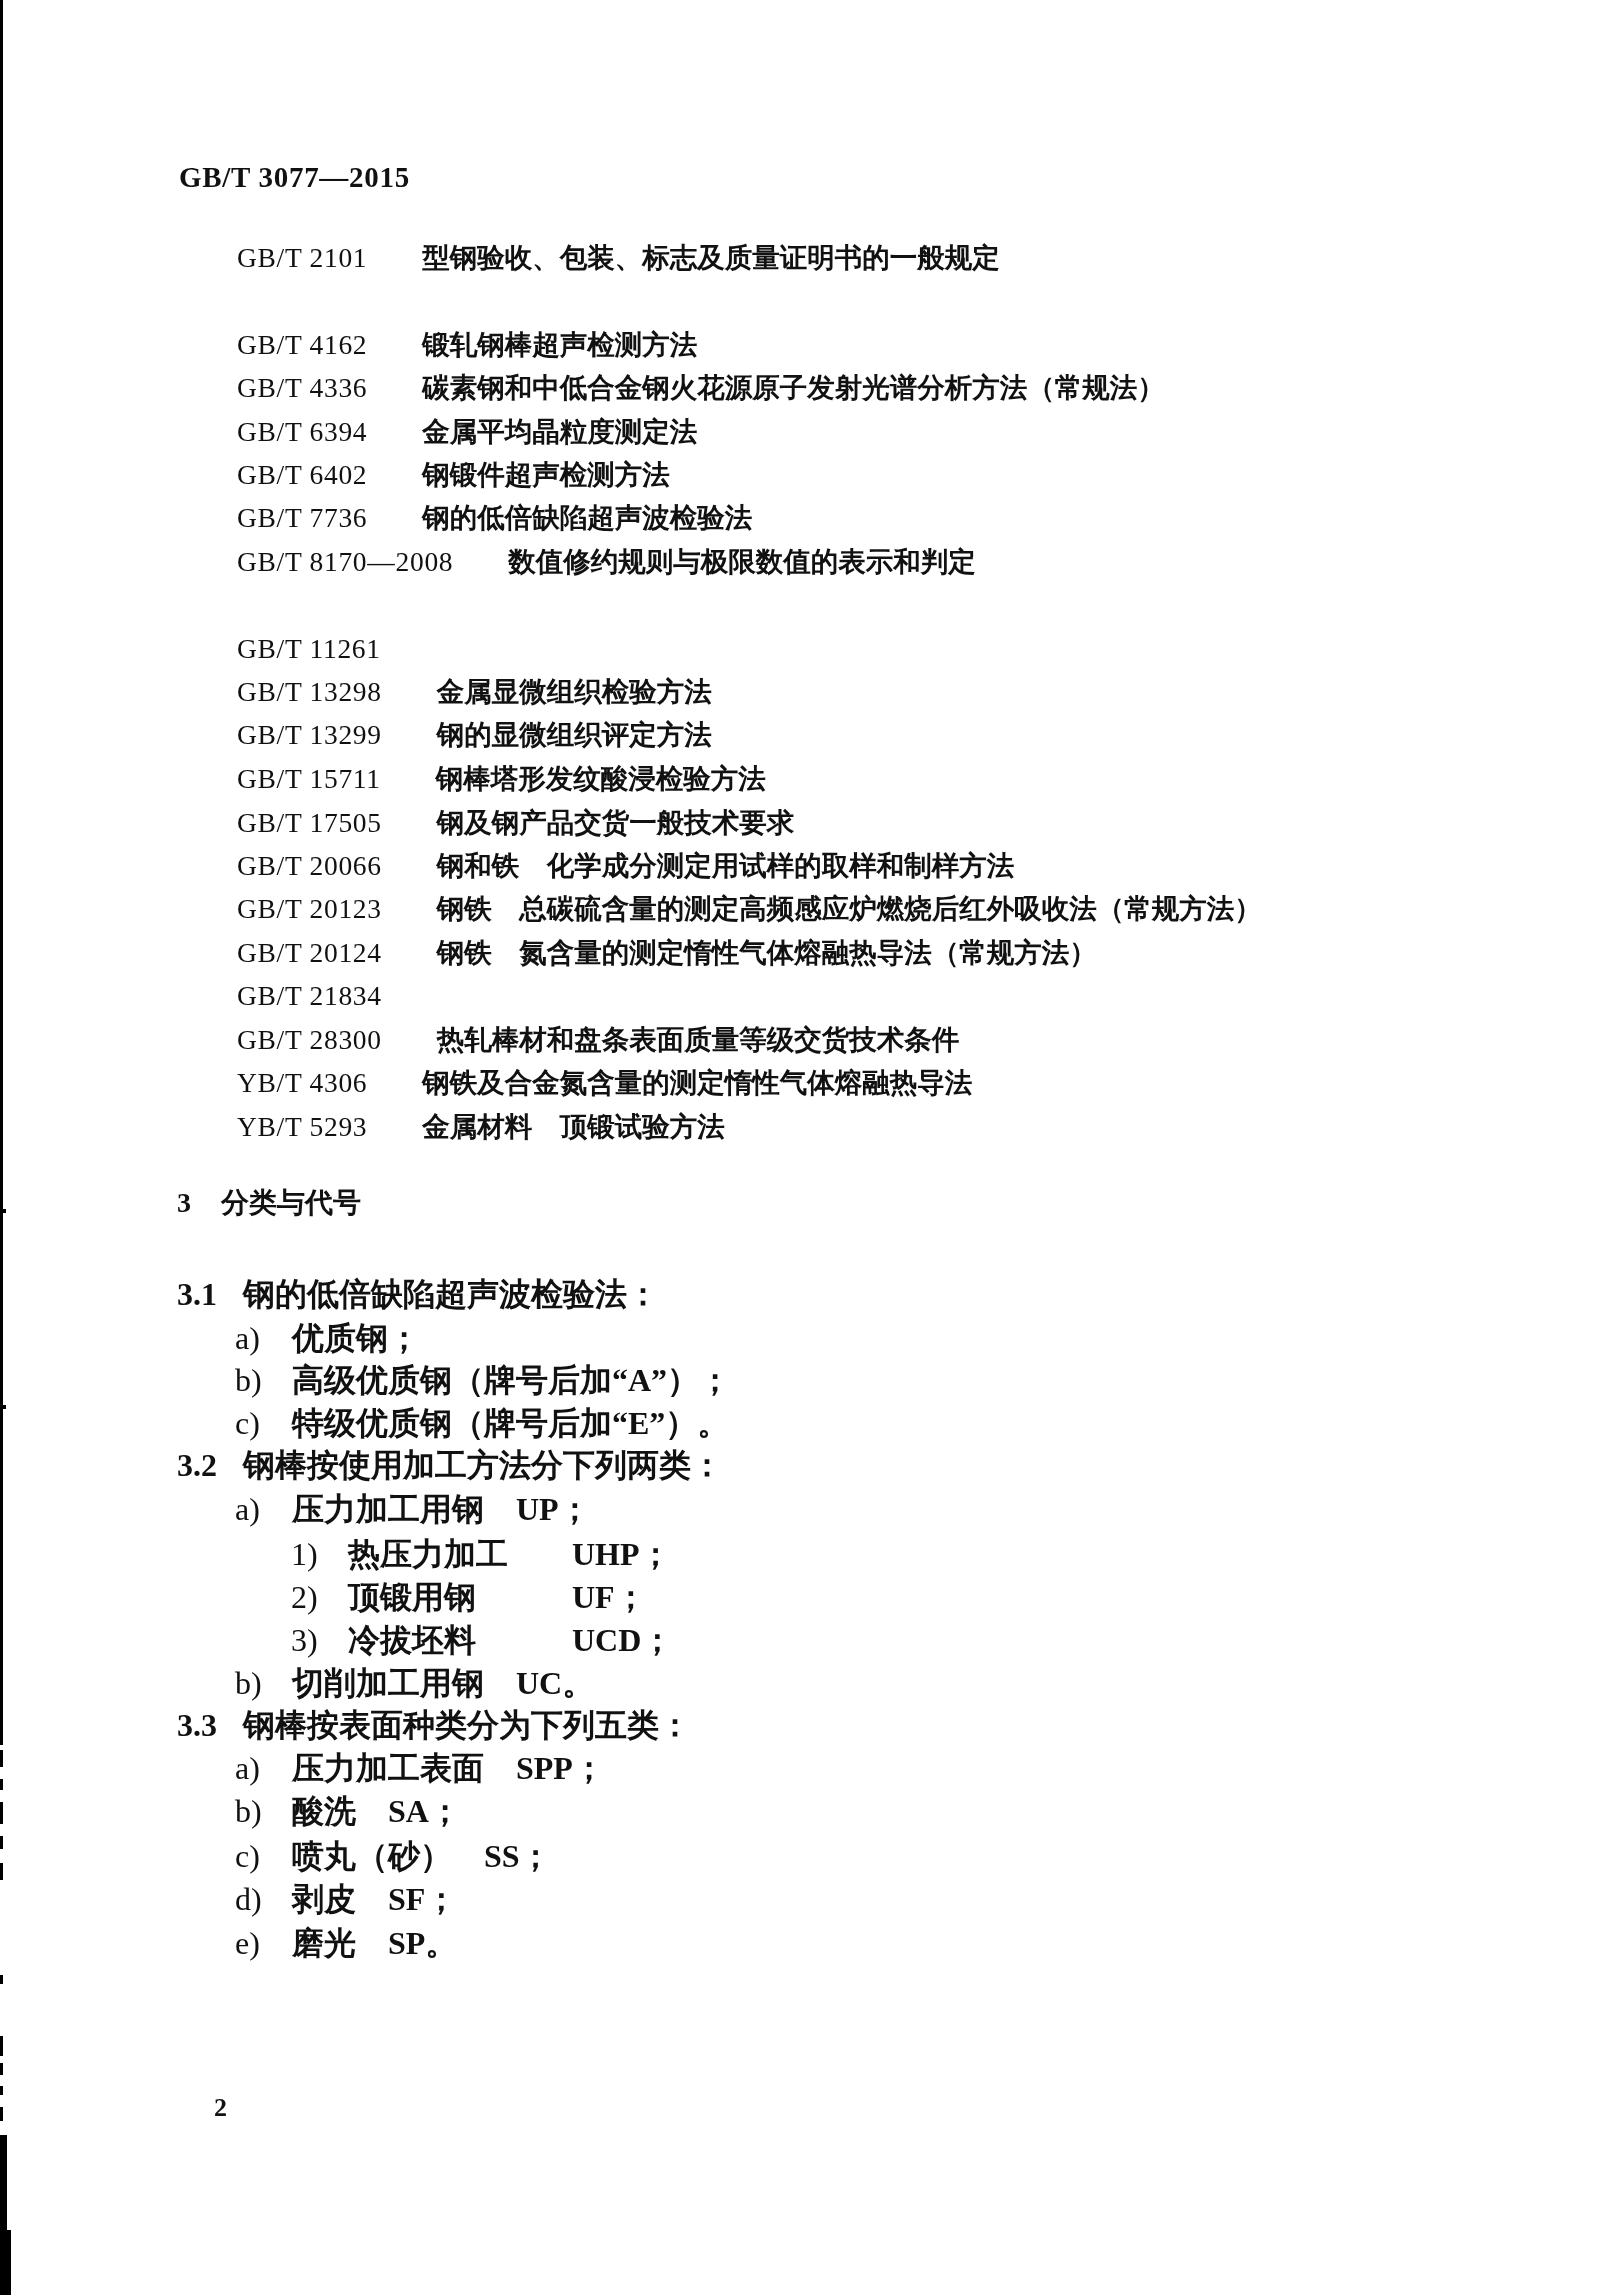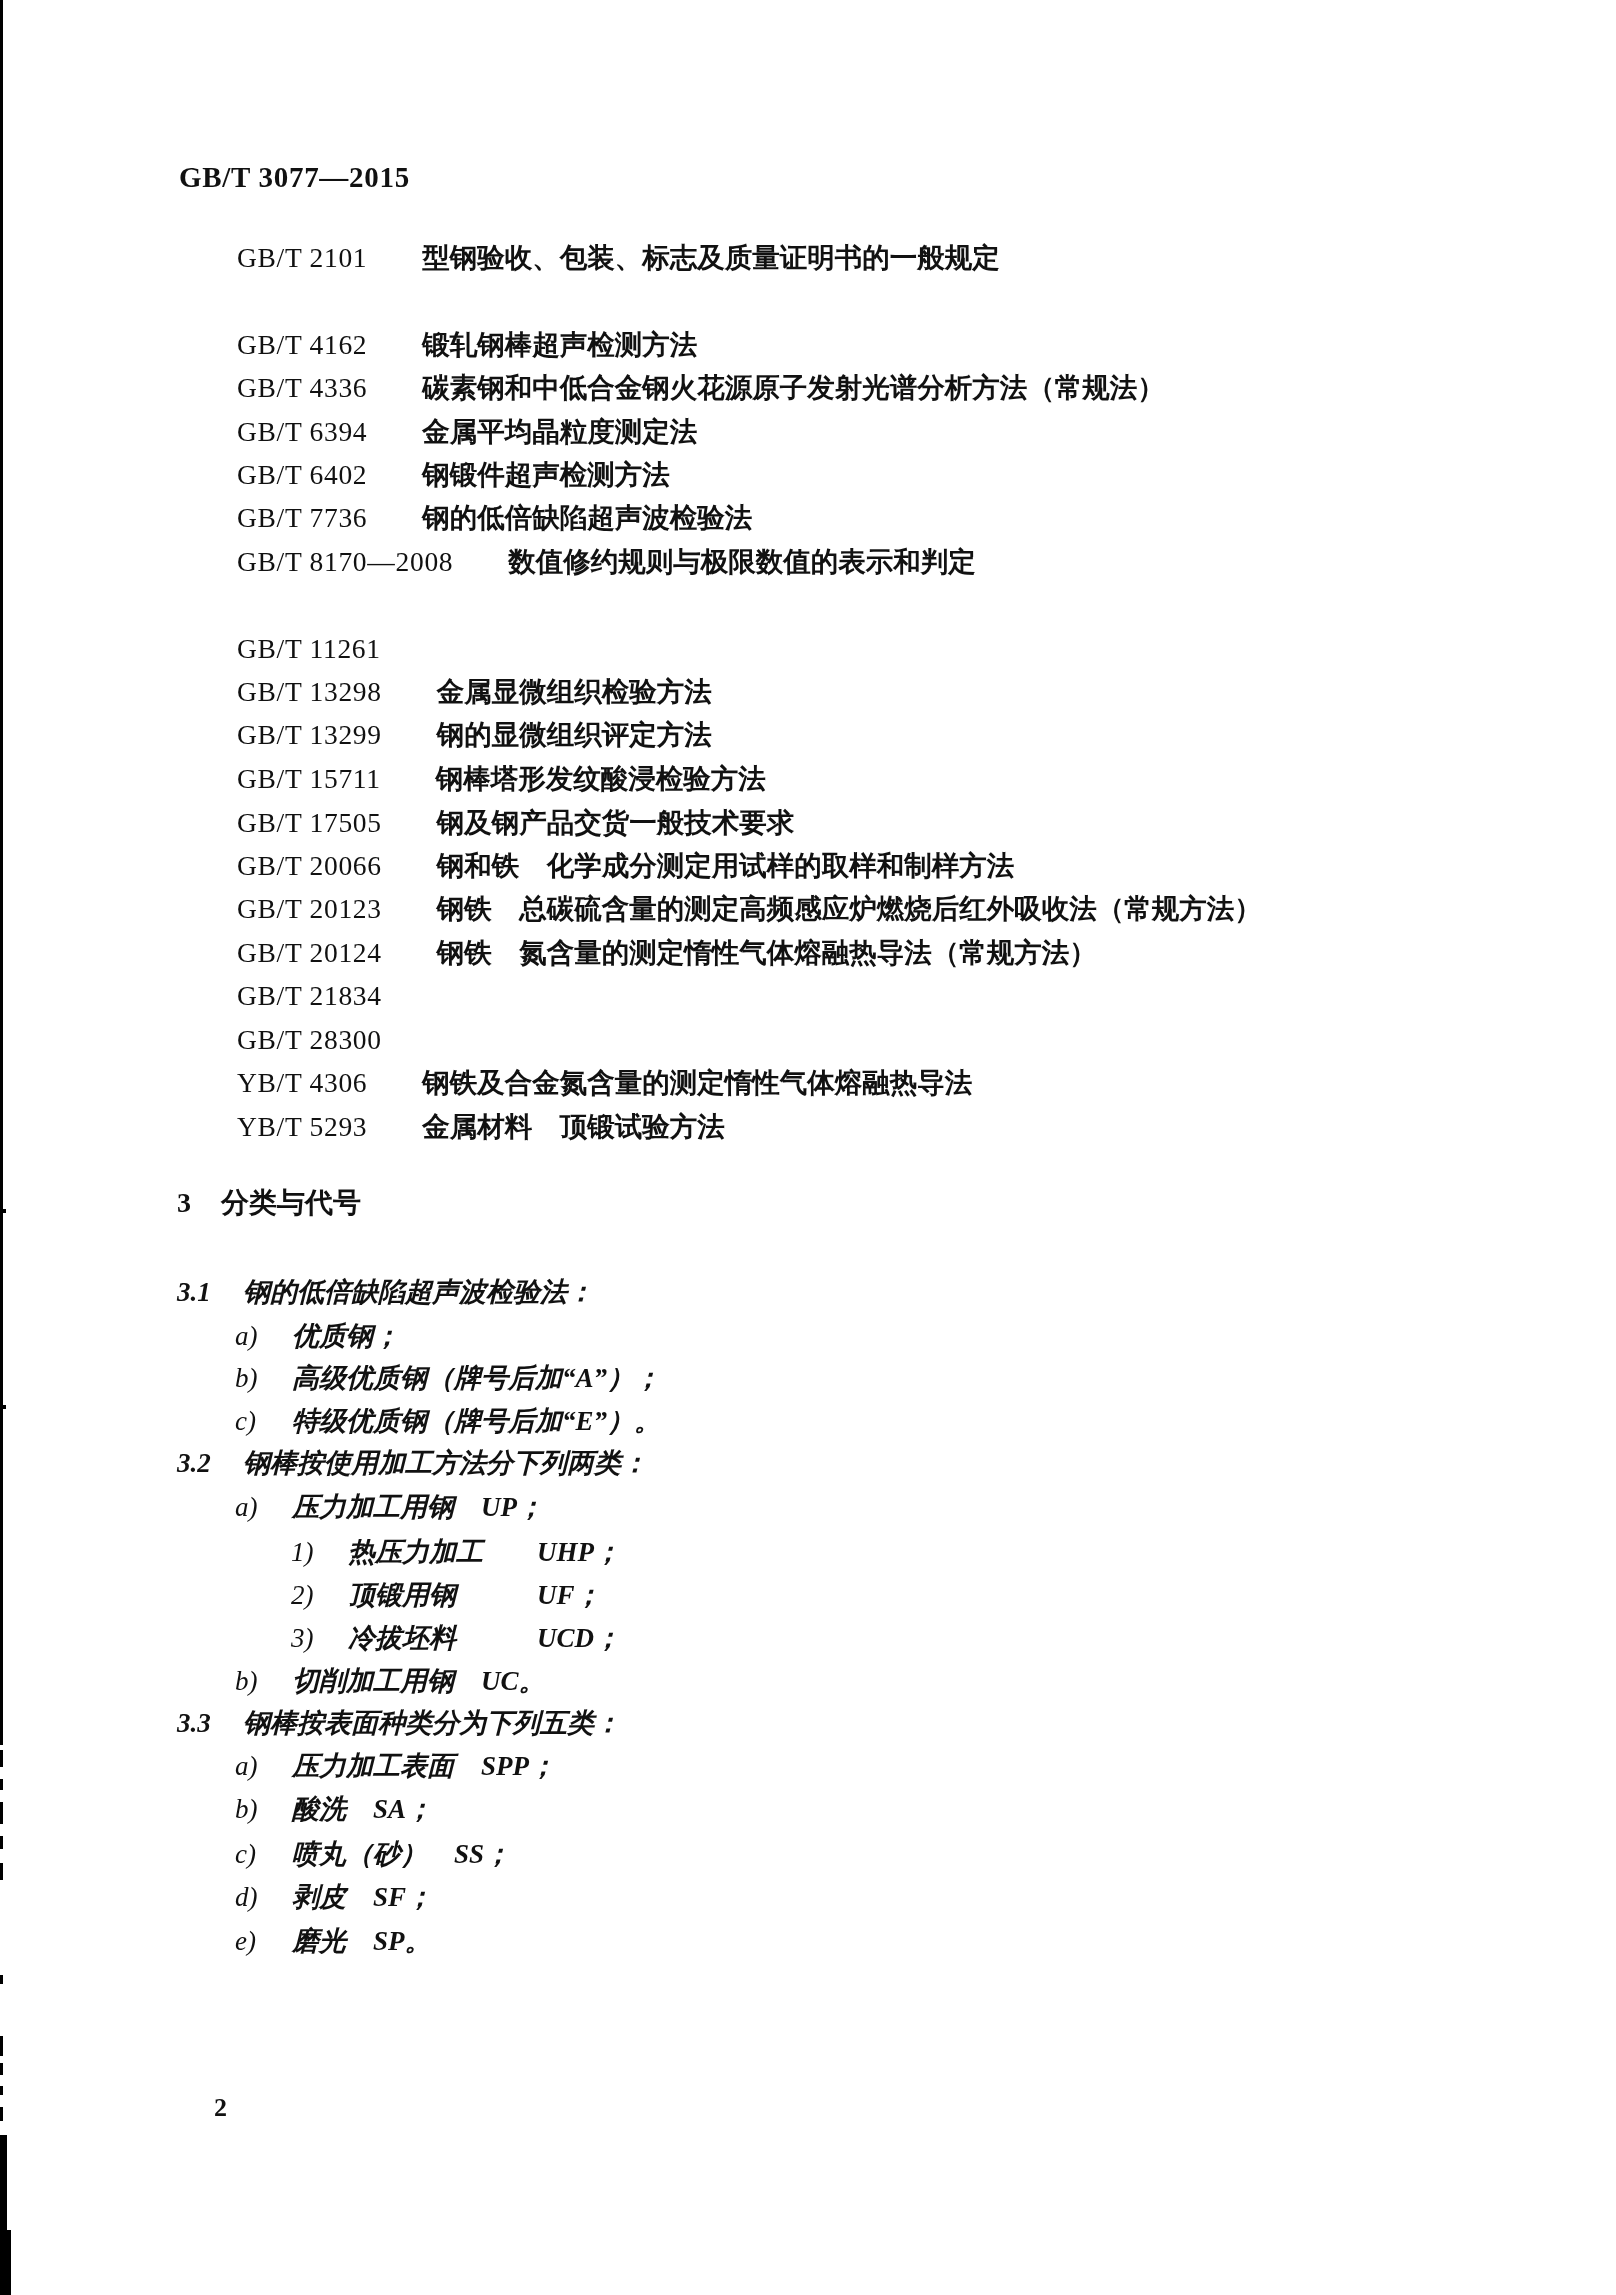--- a/index.html
+++ b/index.html
@@ -39,23 +39,22 @@
   .sec-heading{
     position:absolute;left:177px;
     display:flex;
     font-size:28px;font-weight:700;
     white-space:nowrap;line-height:1.05;
   }
   .sec-heading .sec-marker{min-width:44px;font-weight:700;}
   .sec-row{
     position:absolute;
     display:flex;
-    font-size:27px;line-height:1.05;
+    font-size:32px;line-height:1.05;
     white-space:nowrap;
-    font-style:italic;
   }
   .sec-row .sec-marker{font-weight:600;}
   .sec-row .sec-text{font-weight:600;}
   .lvl-clause{left:177px;}
   .lvl-clause .sec-marker{min-width:66px;font-weight:700;}
   .lvl-l1{left:235px;}
   .lvl-l1 .sec-marker{min-width:57px;font-weight:500;}
   .lvl-l2{left:291px;}
   .lvl-l2 .sec-marker{min-width:57px;font-weight:500;}
   
@@ -144,20 +143,21 @@
     </div>
   <div class="ref-row" style="top:939px">
       <span class="ref-code">GB/T 20124</span>
       <span class="ref-title">钢铁　氮含量的测定惰性气体熔融热导法（常规方法）</span>
     </div>
   <div class="ref-row" style="top:982px">
       <span class="ref-code">GB/T 21834</span>
     </div>
   <div class="ref-row" style="top:1026px">
       <span class="ref-code">GB/T 28300</span>
+      <span class="ref-title">热轧棒材和盘条表面质量等级交货技术条件</span>
     </div>
   <div class="ref-row" style="top:1069px">
       <span class="ref-code">YB/T 4306</span>
       <span class="ref-title">钢铁及合金氮含量的测定惰性气体熔融热导法</span>
     </div>
   <div class="ref-row" style="top:1113px">
       <span class="ref-code">YB/T 5293</span>
       <span class="ref-title">金属材料　顶锻试验方法</span>
     </div>
 

